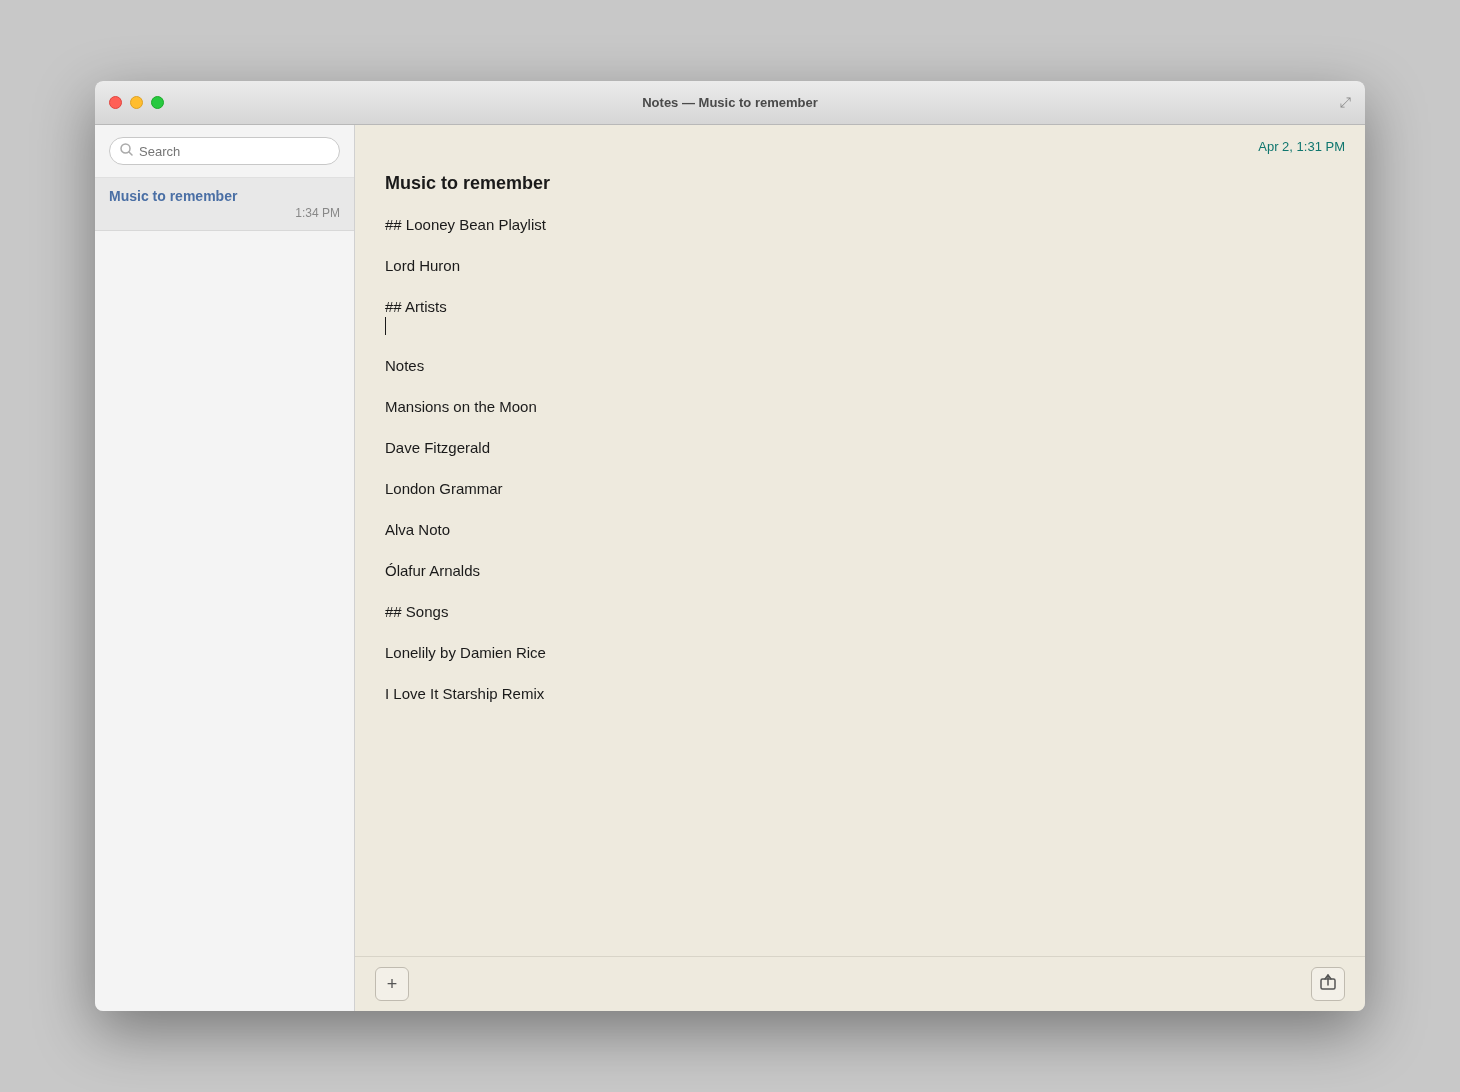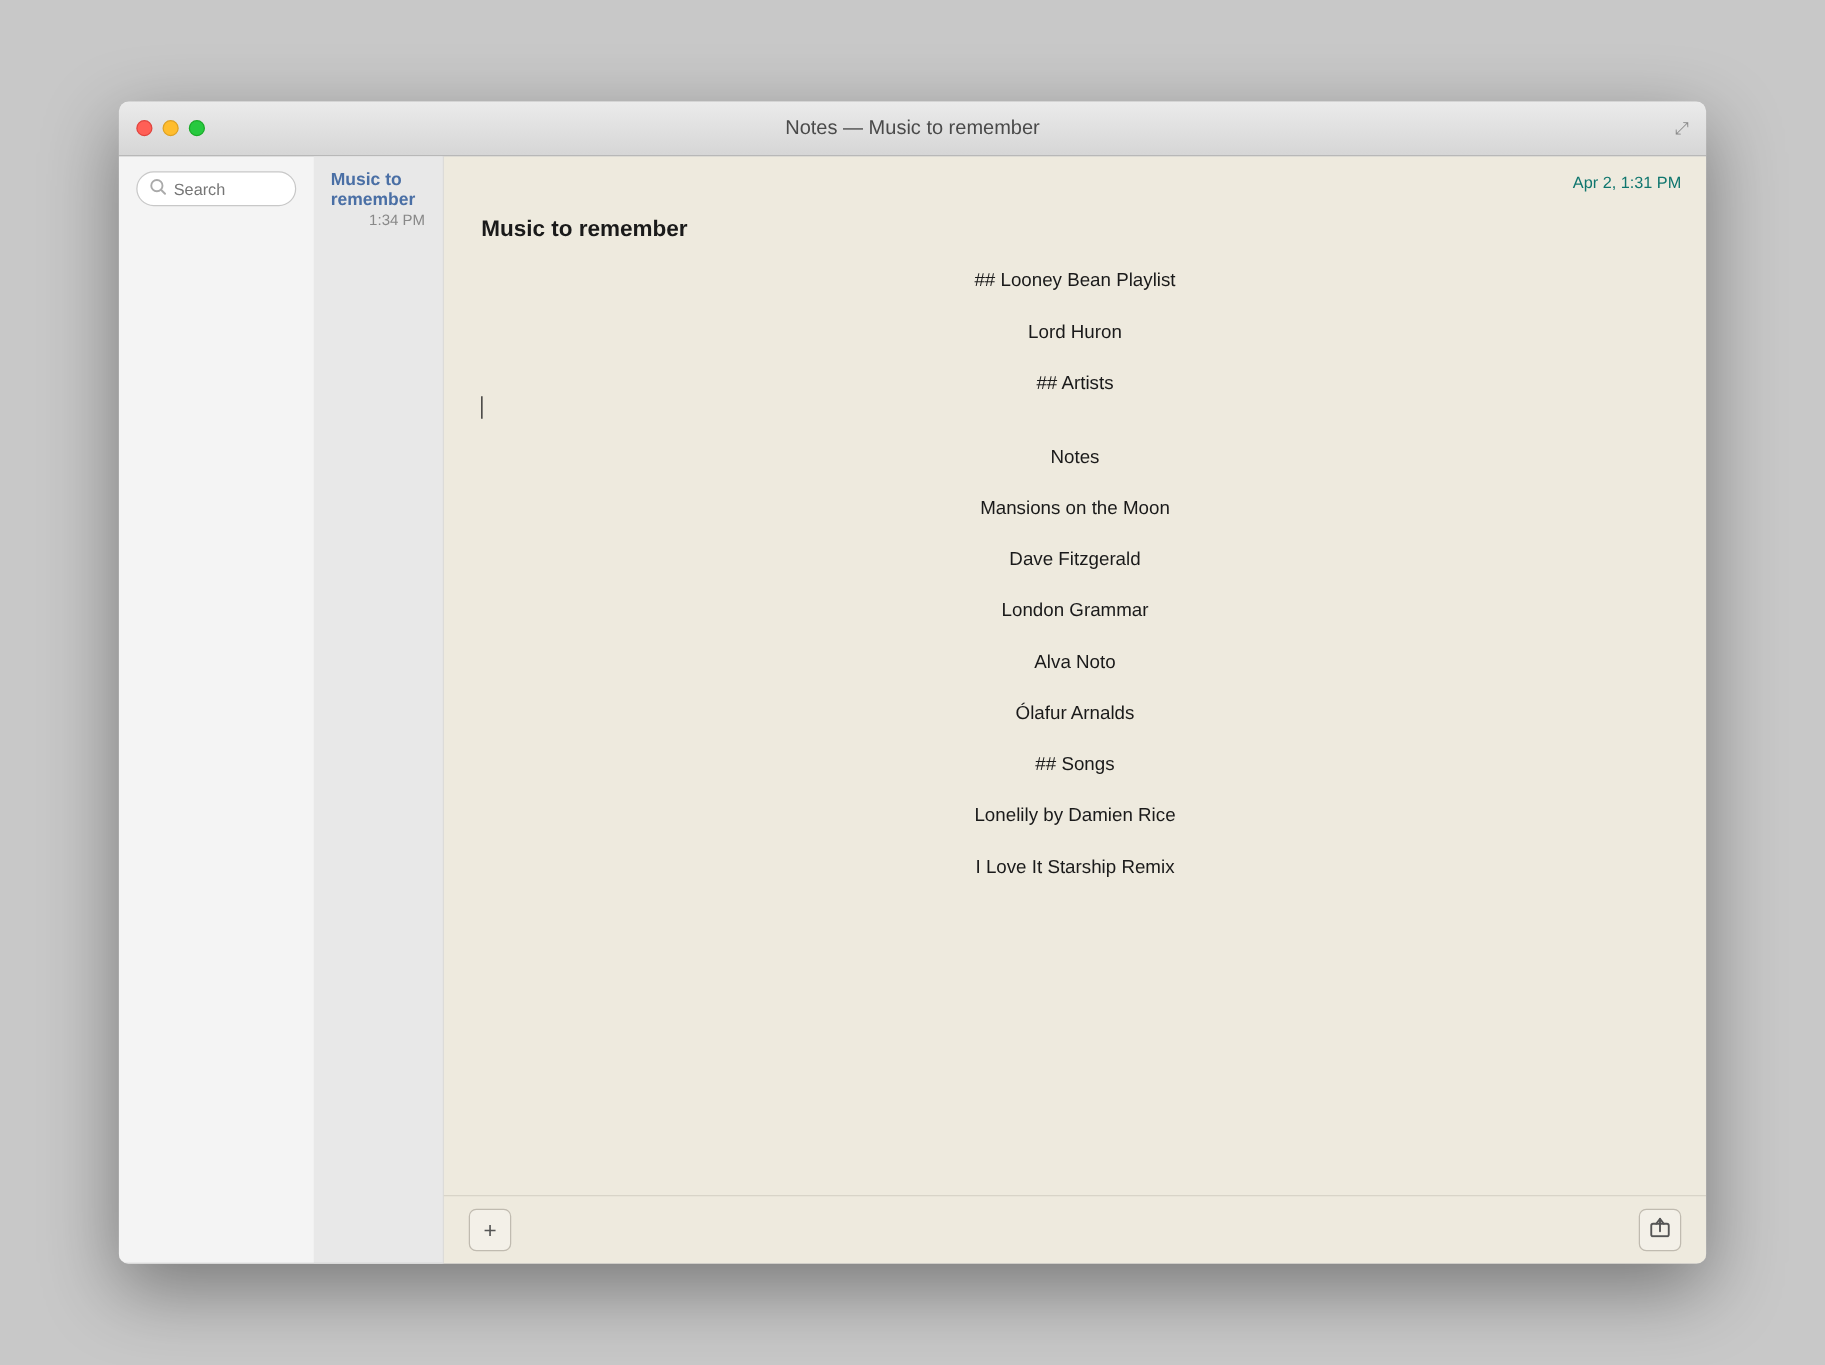--- a/index.html
+++ b/index.html
@@ -67,44 +67,44 @@
       background: #ffbd2e;
       border: 1px solid #dea123;
     }
 
     .btn-maximize {
       background: #27c93f;
       border: 1px solid #1aab29;
     }
 
     .title-text {
-      font-size: 16px;
+      font-size: 13px;
       color: #4a4a4a;
-      font-weight: 400;
+      font-weight: 700;
     }
 
     .expand-icon {
       position: absolute;
       right: 14px;
       color: #888;
       font-size: 14px;
     }
 
     .window-body {
       display: flex;
       flex: 1;
       overflow: hidden;
     }
 
     .sidebar {
       width: 260px;
       background: #f4f4f4;
       border-right: 1px solid #d0d0d0;
       display: flex;
-      flex-direction: row;
+      flex-direction: column;
       flex-shrink: 0;
     }
 
     .search-container {
       padding: 12px 14px;
       border-bottom: 1px solid #e0e0e0;
     }
 
     .search-box {
       display: flex;
@@ -181,21 +181,20 @@
       font-weight: 700;
       color: #1a1a1a;
       margin-bottom: 20px;
     }
 
     .note-line {
       font-size: 15px;
       color: #1a1a1a;
       margin-bottom: 20px;
       line-height: 1.4;
-      text-align: center;
     }
 
     .cursor-line {
       display: flex;
       align-items: flex-start;
       margin-bottom: 0;
     }
 
     .text-cursor {
       display: inline-block;

